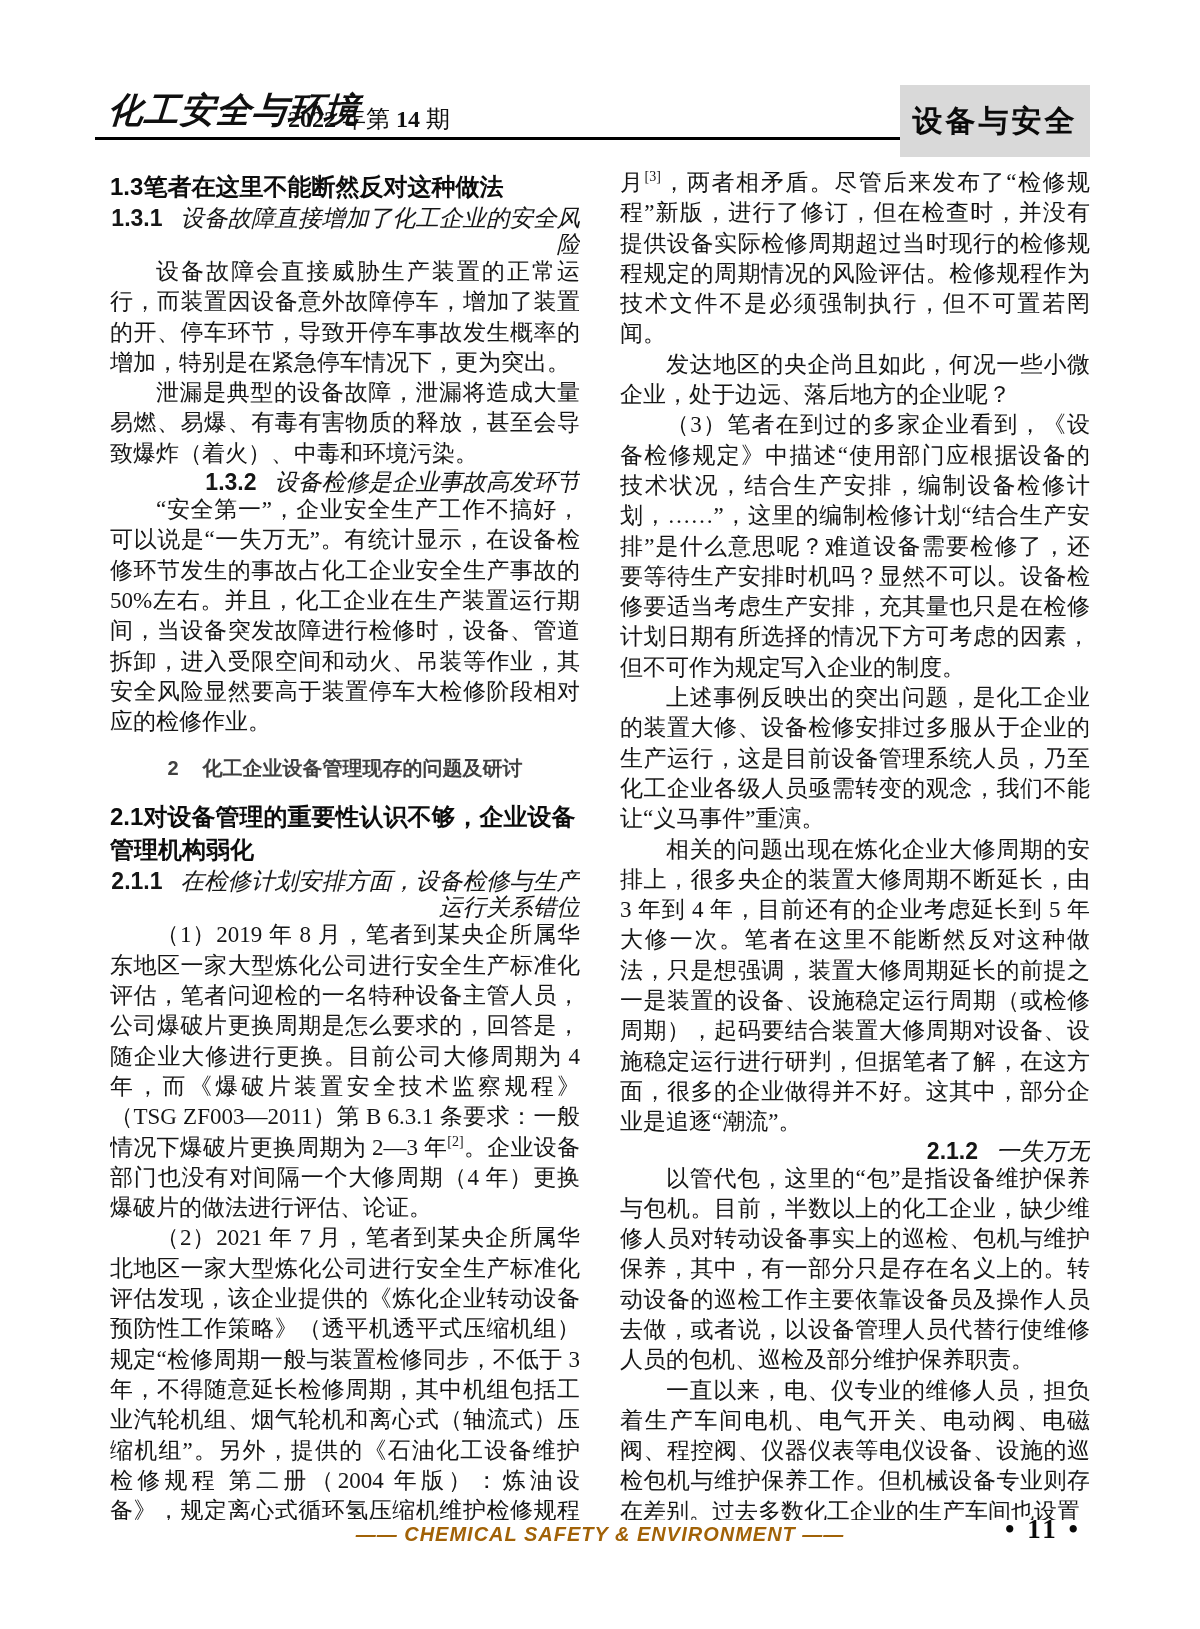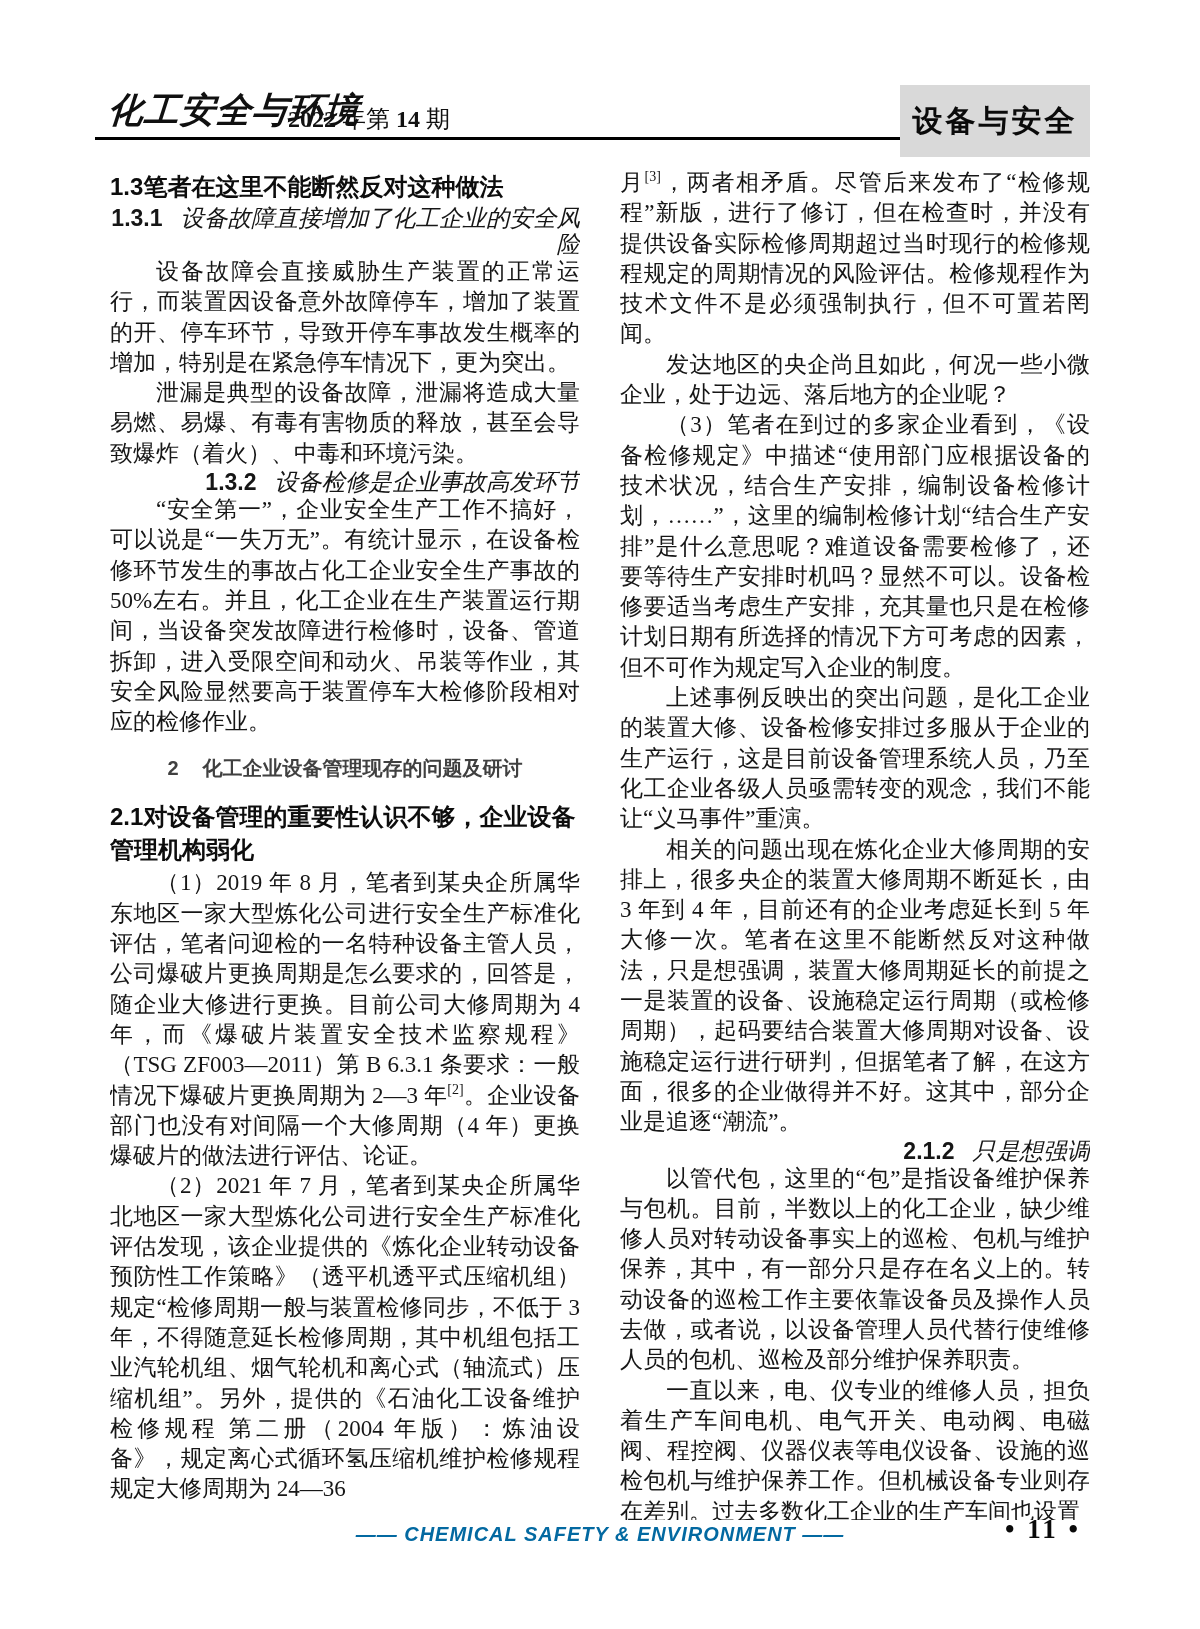--- a/index.html
+++ b/index.html
@@ -75,21 +75,21 @@
   .sub .title{
     font-style:italic;
     font-family:"Liberation Serif","DejaVu Serif",serif;
   }
   
   .footer-journal{
     position:absolute;left:0;top:1523px;width:1200px;
     text-align:center;
     font-family:"Liberation Sans","DejaVu Sans",sans-serif;
     font-style:italic;font-weight:600;
-    font-size:20px;letter-spacing:1px;color:#0369a1;
+    font-size:20px;letter-spacing:1px;color:#a16207;
   }
   .page-number{
     position:absolute;left:1005px;top:1514px;
     font-weight:700;font-size:27px;letter-spacing:3px;color:#0a0a0a;
     font-family:"Liberation Serif","DejaVu Serif",serif;
   }
 </style>
 </head>
 <body>
 
@@ -105,30 +105,31 @@
 
   <div class="col col-left" id="col-left">
       <div class="h3"><span class="num">1.3</span><span class="title">笔者在这里不能断然反对这种做法</span></div>
       <div class="sub"><span class="num">1.3.1</span><span class="title">设备故障直接增加了化工企业的安全风险</span></div>
       <p><span>设备故障会直接威胁生产装置的正常运行，而装置因设备意外故障停车，增加了装置的开、停车环节，导致开停车事故发生概率的增加，特别是在紧急停车情况下，更为突出。</span></p>
       <p><span>泄漏是典型的设备故障，泄漏将造成大量易燃、易爆、有毒有害物质的释放，甚至会导致爆炸（着火）、中毒和环境污染。</span></p>
       <div class="sub"><span class="num">1.3.2</span><span class="title">设备检修是企业事故高发环节</span></div>
       <p><span>“安全第一”，企业安全生产工作不搞好，可以说是“一失万无”。有统计显示，在设备检修环节发生的事故占化工企业安全生产事故的50%左右。并且，化工企业在生产装置运行期间，当设备突发故障进行检修时，设备、管道拆卸，进入受限空间和动火、吊装等作业，其安全风险显然要高于装置停车大检修阶段相对应的检修作业。</span></p>
       <div class="h2"><span class="num">2</span><span class="title">化工企业设备管理现存的问题及研讨</span></div>
       <div class="h3"><span class="num">2.1</span><span class="title">对设备管理的重要性认识不够，企业设备管理机构弱化</span></div>
+      <div class="sub"><span class="num">2.1.1</span><span class="title">在检修计划安排方面，设备检修与生产运行关系错位</span></div>
       <p><span>（1）2019 年 8 月，笔者到某央企所属华东地区一家大型炼化公司进行安全生产标准化评估，笔者问迎检的一名特种设备主管人员，公司爆破片更换周期是怎么要求的，回答是，随企业大修进行更换。目前公司大修周期为 4 年，而《爆破片装置安全技术监察规程》（TSG ZF003—2011）第 B 6.3.1 条要求：一般情况下爆破片更换周期为 2—3 年</span><sup>[2]</sup><span>。企业设备部门也没有对间隔一个大修周期（4 年）更换爆破片的做法进行评估、论证。</span></p>
       <p><span>（2）2021 年 7 月，笔者到某央企所属华北地区一家大型炼化公司进行安全生产标准化评估发现，该企业提供的《炼化企业转动设备预防性工作策略》（透平机透平式压缩机组）规定“检修周期一般与装置检修同步，不低于 3 年，不得随意延长检修周期，其中机组包括工业汽轮机组、烟气轮机和离心式（轴流式）压缩机组”。另外，提供的《石油化工设备维护检修规程 第二册（2004 年版）：炼油设备》，规定离心式循环氢压缩机维护检修规程规定大修周期为 24—36</span></p>
     </div>
   <div class="col col-right" id="col-right">
       <p class="noindent"><span>月</span><sup>[3]</sup><span>，两者相矛盾。尽管后来发布了“检修规程”新版，进行了修订，但在检查时，并没有提供设备实际检修周期超过当时现行的检修规程规定的周期情况的风险评估。检修规程作为技术文件不是必须强制执行，但不可置若罔闻。</span></p>
       <p><span>发达地区的央企尚且如此，何况一些小微企业，处于边远、落后地方的企业呢？</span></p>
       <p><span>（3）笔者在到过的多家企业看到，《设备检修规定》中描述“使用部门应根据设备的技术状况，结合生产安排，编制设备检修计划，……”，这里的编制检修计划“结合生产安排”是什么意思呢？难道设备需要检修了，还要等待生产安排时机吗？显然不可以。设备检修要适当考虑生产安排，充其量也只是在检修计划日期有所选择的情况下方可考虑的因素，但不可作为规定写入企业的制度。</span></p>
       <p><span>上述事例反映出的突出问题，是化工企业的装置大修、设备检修安排过多服从于企业的生产运行，这是目前设备管理系统人员，乃至化工企业各级人员亟需转变的观念，我们不能让“义马事件”重演。</span></p>
       <p><span>相关的问题出现在炼化企业大修周期的安排上，很多央企的装置大修周期不断延长，由 3 年到 4 年，目前还有的企业考虑延长到 5 年大修一次。笔者在这里不能断然反对这种做法，只是想强调，装置大修周期延长的前提之一是装置的设备、设施稳定运行周期（或检修周期），起码要结合装置大修周期对设备、设施稳定运行进行研判，但据笔者了解，在这方面，很多的企业做得并不好。这其中，部分企业是追逐“潮流”。</span></p>
-      <div class="sub"><span class="num">2.1.2</span><span class="title">只是想强调</span></div>
+      <div class="sub"><span class="num">2.1.2</span><span class="title">一失万无</span></div>
       <p><span>以管代包，这里的“包”是指设备维护保养与包机。目前，半数以上的化工企业，缺少维修人员对转动设备事实上的巡检、包机与维护保养，其中，有一部分只是存在名义上的。转动设备的巡检工作主要依靠设备员及操作人员去做，或者说，以设备管理人员代替行使维修人员的包机、巡检及部分维护保养职责。</span></p>
       <p><span>一直以来，电、仪专业的维修人员，担负着生产车间电机、电气开关、电动阀、电磁阀、程控阀、仪器仪表等电仪设备、设施的巡检包机与维护保养工作。但机械设备专业则存在差别。过去多数化工企业的生产车间也设置</span></p>
     </div>
 
   <div class="footer-journal">—— CHEMICAL SAFETY &amp; ENVIRONMENT ——</div>
   <div class="page-number">• 11 •</div>
 
 </div>
 
 </body></html>

